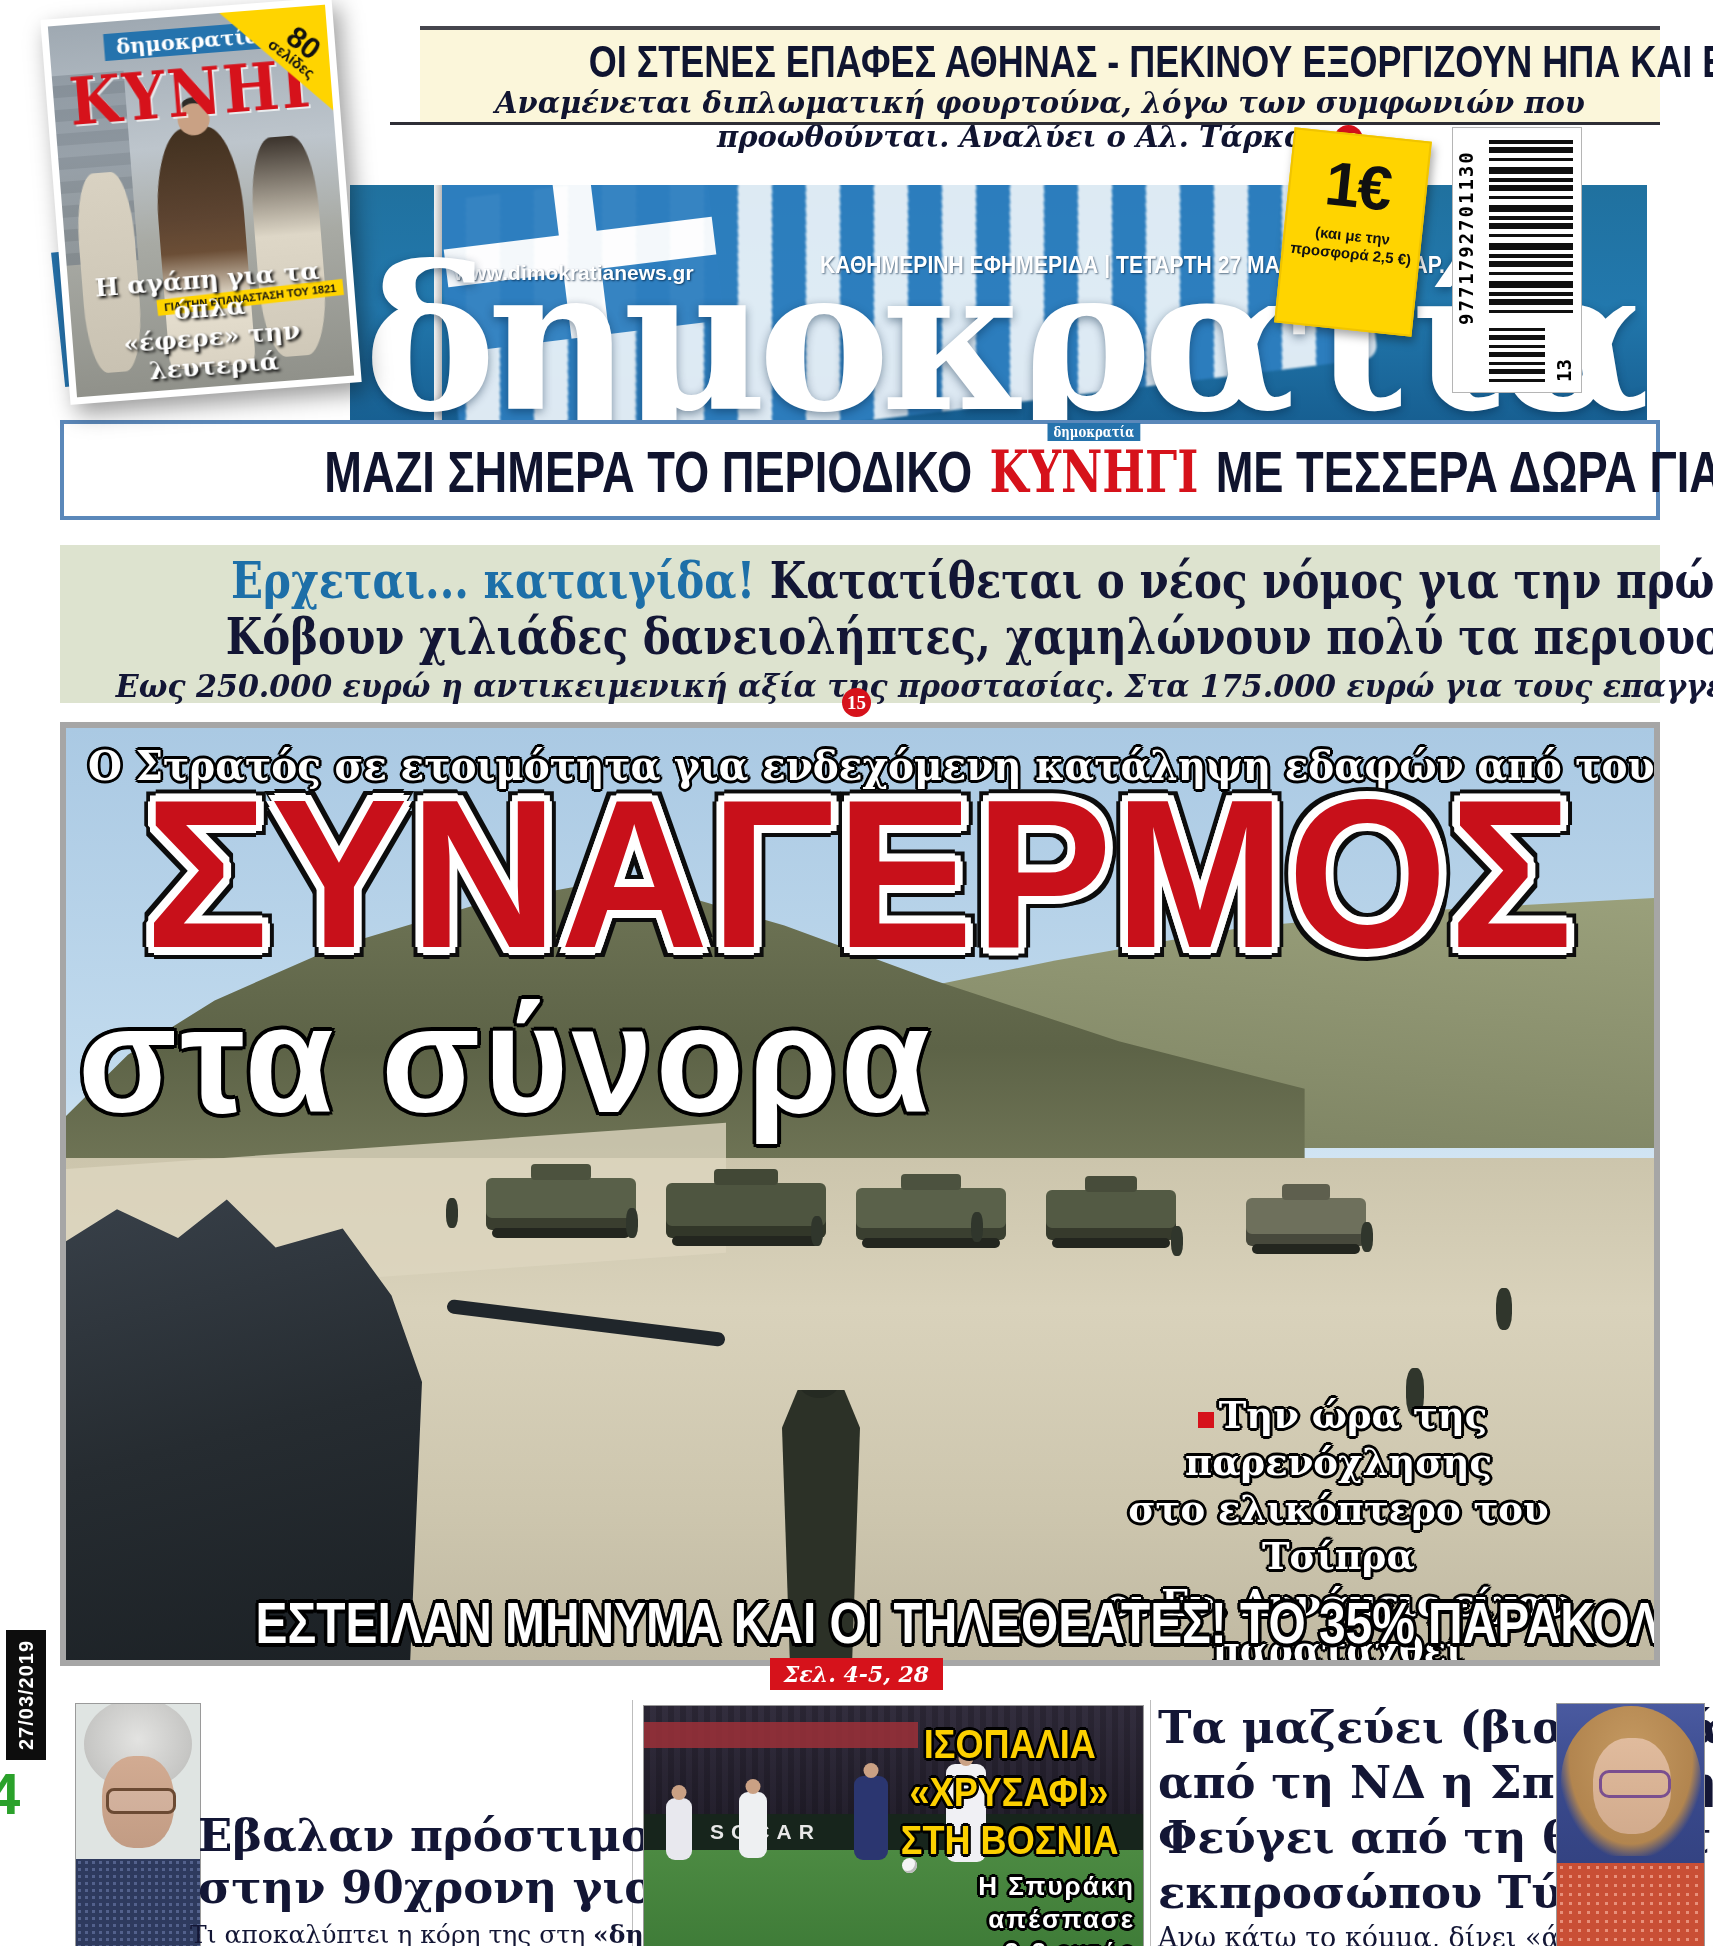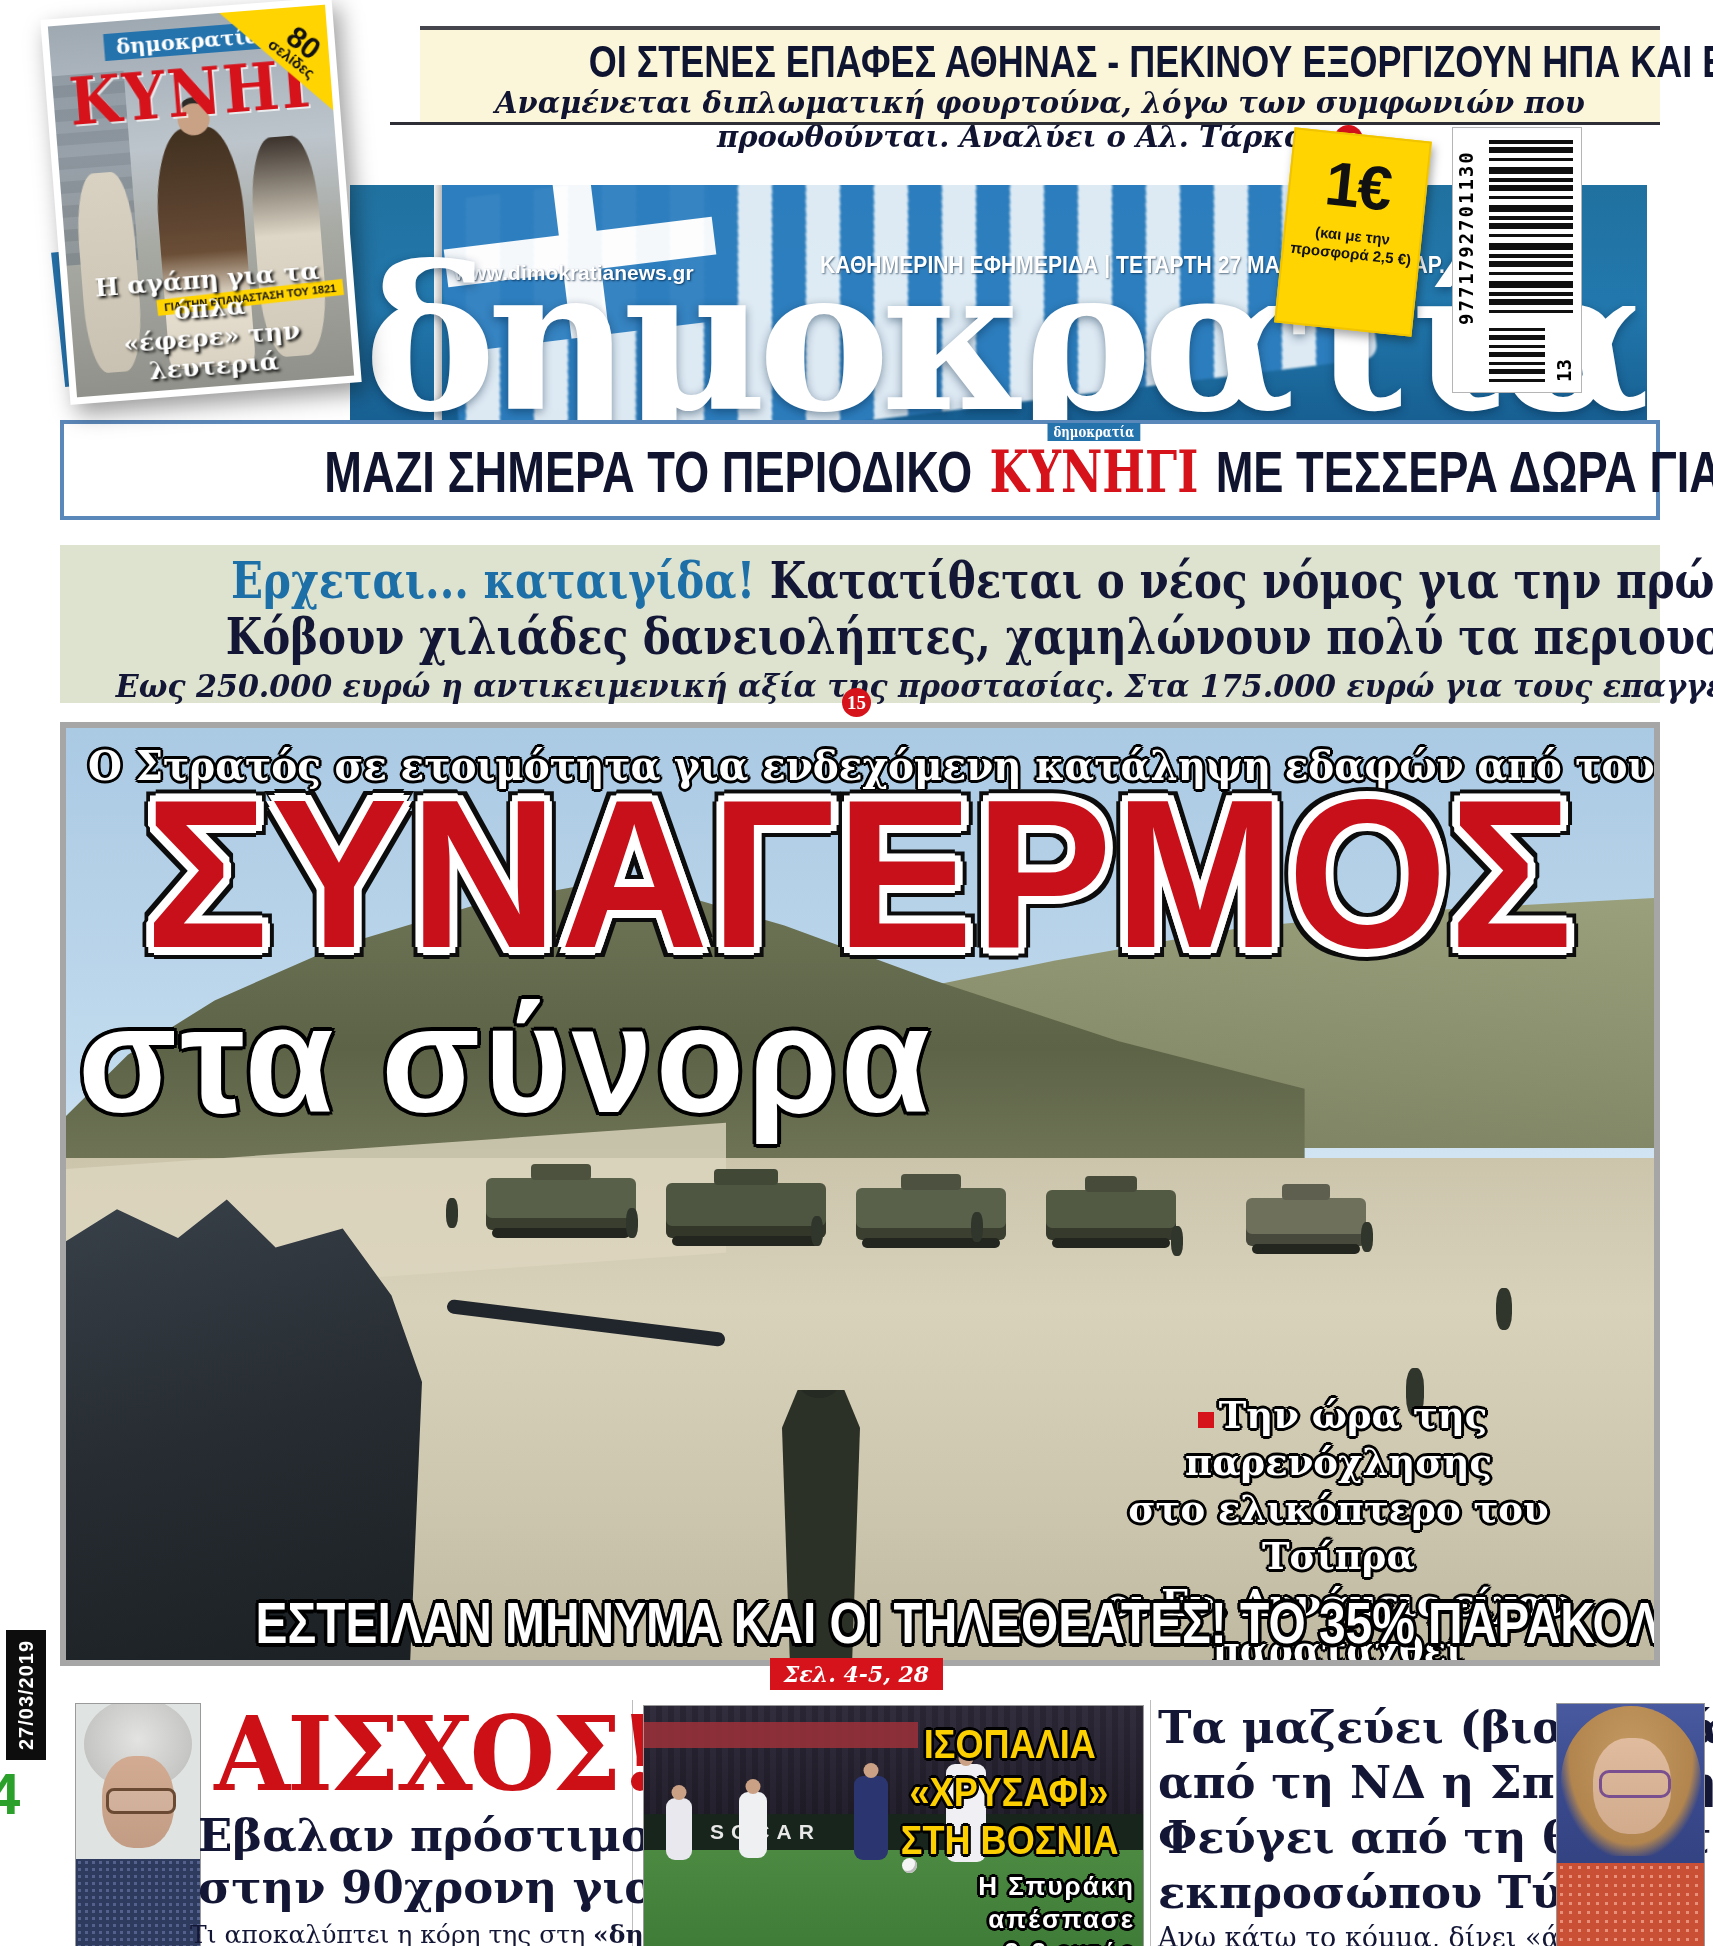--- a/index.html
+++ b/index.html
@@ -368,21 +368,20 @@
 
   <div class="abs vdiv" style="left:632px;top:1700px;height:246px;"></div>
   <div class="abs vdiv" style="left:1150px;top:1700px;height:246px;"></div>
 
   <div class="abs gphoto">
     <div class="g-hair"></div>
     <div class="g-face"></div>
     <div class="g-glasses"></div>
     <div class="g-cloth"></div>
   </div>
-  <div class="abs aisxos"><span class="cx" style="transform:scaleX(.96);">ΑΙΣΧΟΣ!</span></div>
   <div class="abs g-sub">
     <div class="nowrap">Εβαλαν πρόστιμο 200 €</div>
     <div class="nowrap">στην 90χρονη γιαγιά</div>
   </div>
   <div class="abs g-deck">
     <span>Τι αποκαλύπτει η κόρη της στη </span><span class="b">«δημοκρατία».</span><span class="redsq"></span><span class="b sans" style="font-size:24px;">18</span>
   </div>
 
   <div class="abs fb">
     <div class="fb-crowd"></div>

